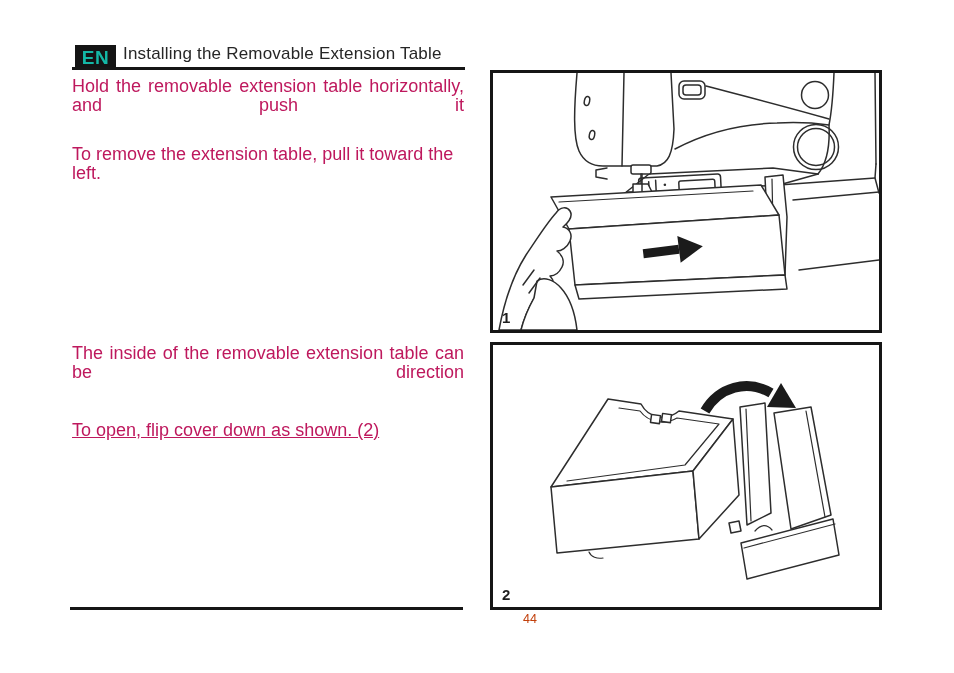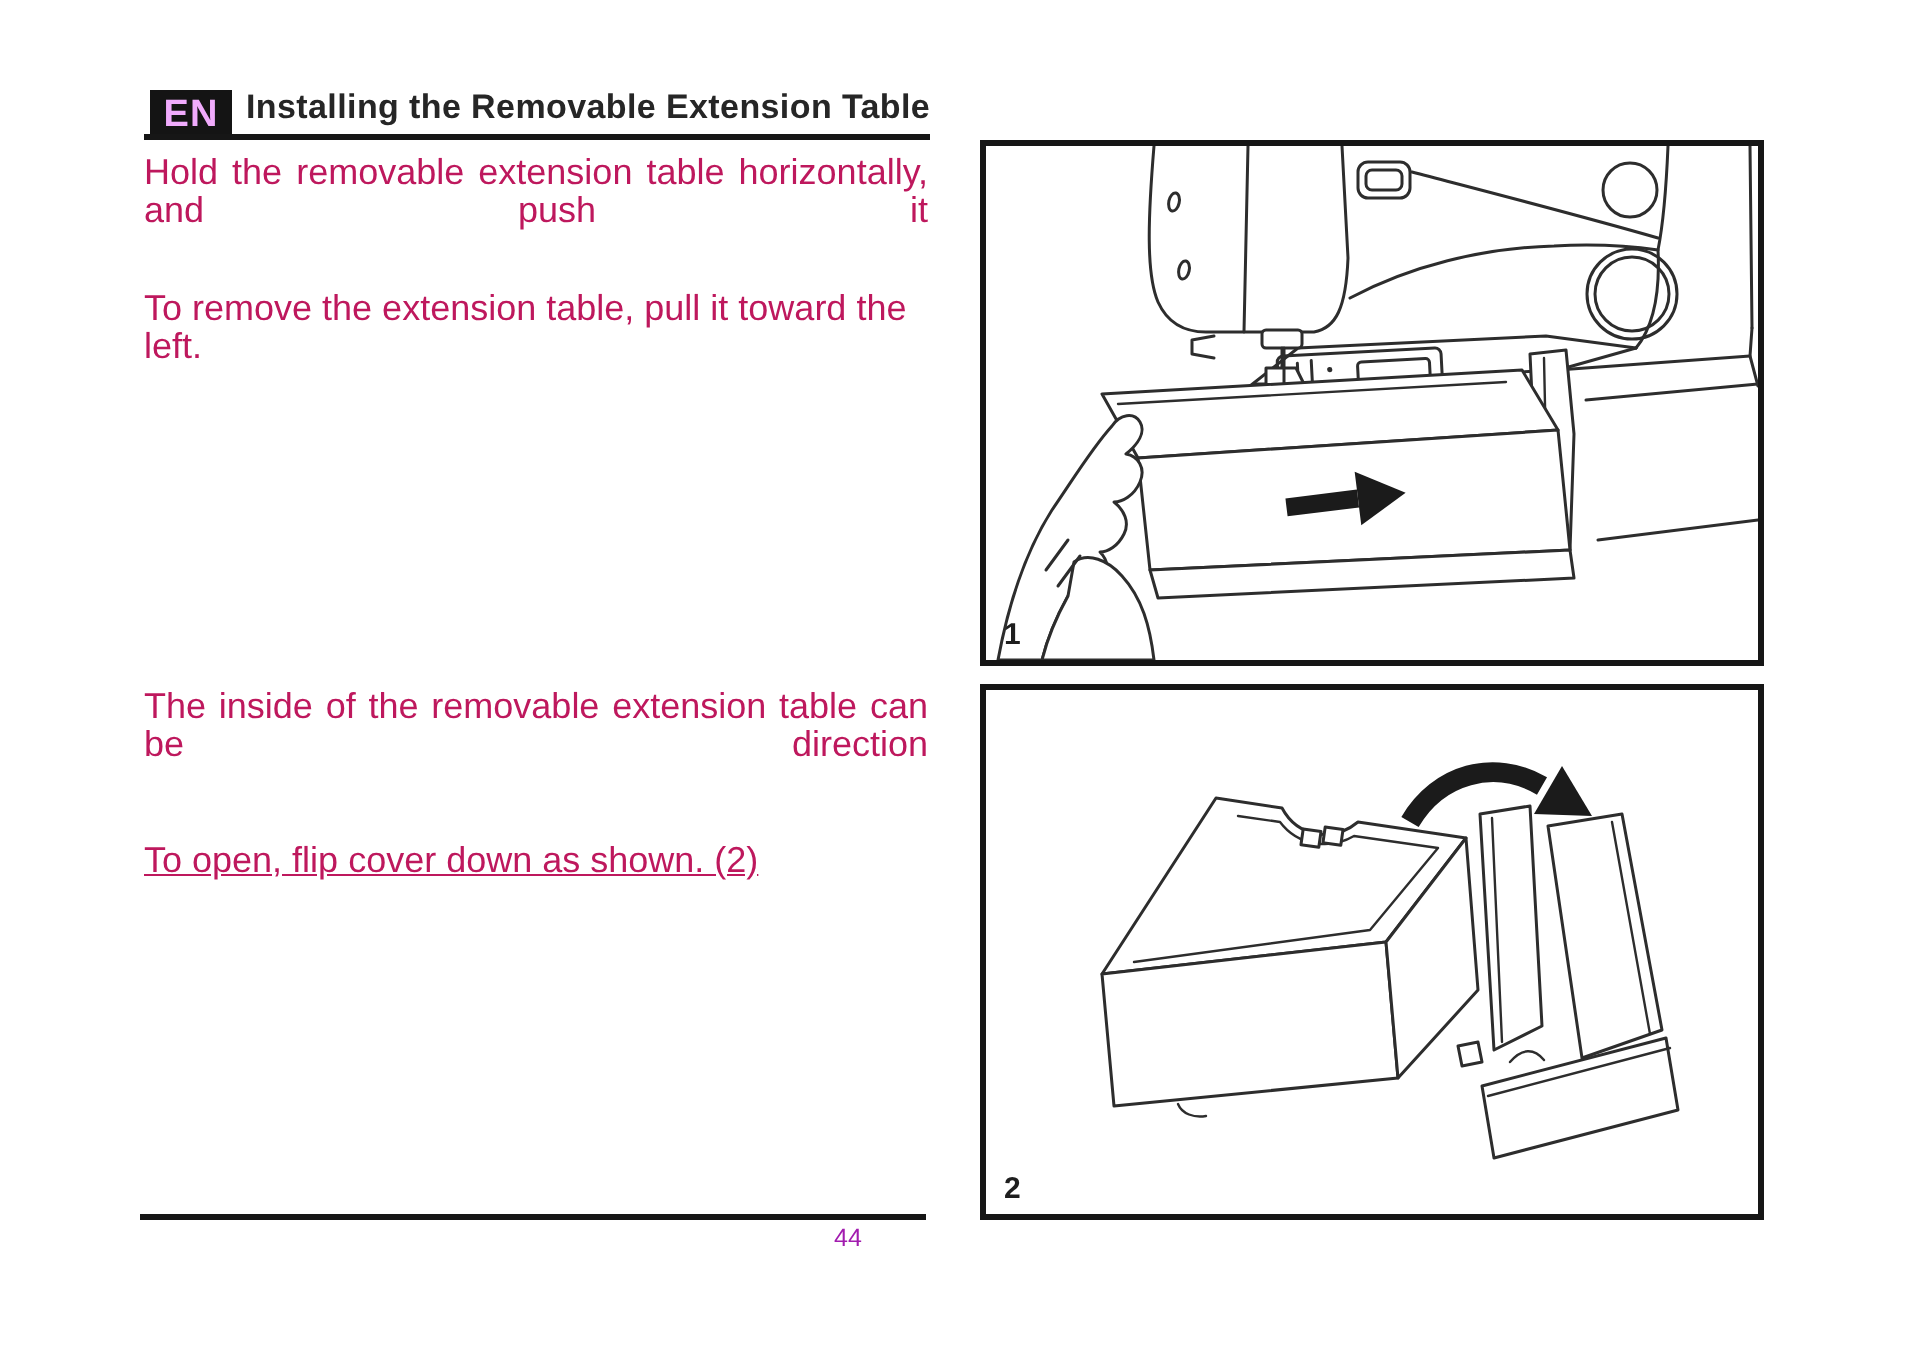--- a/index.html
+++ b/index.html
@@ -2,41 +2,41 @@
 <html><head>
 <meta charset="utf-8">
 <style>
   * { margin:0; padding:0; box-sizing:border-box; }
   html,body { width:954px; height:673px; background:#ffffff; }
   body { font-family:"Liberation Sans", sans-serif; color:#3d3d3d; position:relative; overflow:hidden; }
 
   .abs { position:absolute; }
 
   
-  .en-badge { left:75px; top:45px; width:41px; height:25px; background:#141414; color:#f0abfc;
+  .en-badge { left:75px; top:45px; width:41px; height:25px; background:#141414; color:#14b8a6;
               font-size:19px; font-weight:700; display:flex; align-items:center; justify-content:center;
               letter-spacing:0.5px; }
-  .page-title { left:123px; top:44px; font-size:17px; font-weight:700; color:#262626; letter-spacing:0.2px; white-space:nowrap; }
+  .page-title { left:123px; top:44px; font-size:17px; font-weight:400; color:#262626; letter-spacing:0.2px; white-space:nowrap; }
   .title-rule { left:72px; top:67px; width:393px; height:3px; background:#161616; }
 
   
   .para { left:72px; width:392px; font-size:18px; line-height:19px; color:#be185d; }
   .jline { text-align-last:justify; text-align:justify; }
   .p1 { top:77px; } .p2 { top:145px; } .p3 { top:344px; } .p4 { top:421px;text-decoration:underline; }
 
   
   .figure-box { width:392px; border:3px solid #161616; background:#ffffff; }
   .fig1 { left:490px; top:70px;  height:263px; }
   .fig2 { left:490px; top:342px; height:268px; }
   .figure-box svg { position:absolute; left:0; top:0; width:100%; height:100%; }
   .fig-label { position:absolute; left:9px; bottom:5px; font-size:15px; font-weight:700; color:#1e1e1e; line-height:1; }
 
   
   .footer-rule { left:70px; top:607px; width:393px; height:3px; background:#161616; }
-  .page-number { left:417px; top:612px; width:120px; text-align:left; font-size:12.5px; color:#a21caf; }
+  .page-number { left:417px; top:612px; width:120px; text-align:right; font-size:12.5px; color:#c2410c; }
 </style>
 </head>
 <body>
 
 <div class="abs en-badge">EN</div>
 
 <h1 class="abs page-title">Installing the Removable Extension Table</h1>
 
 <div class="abs title-rule"></div>
 

